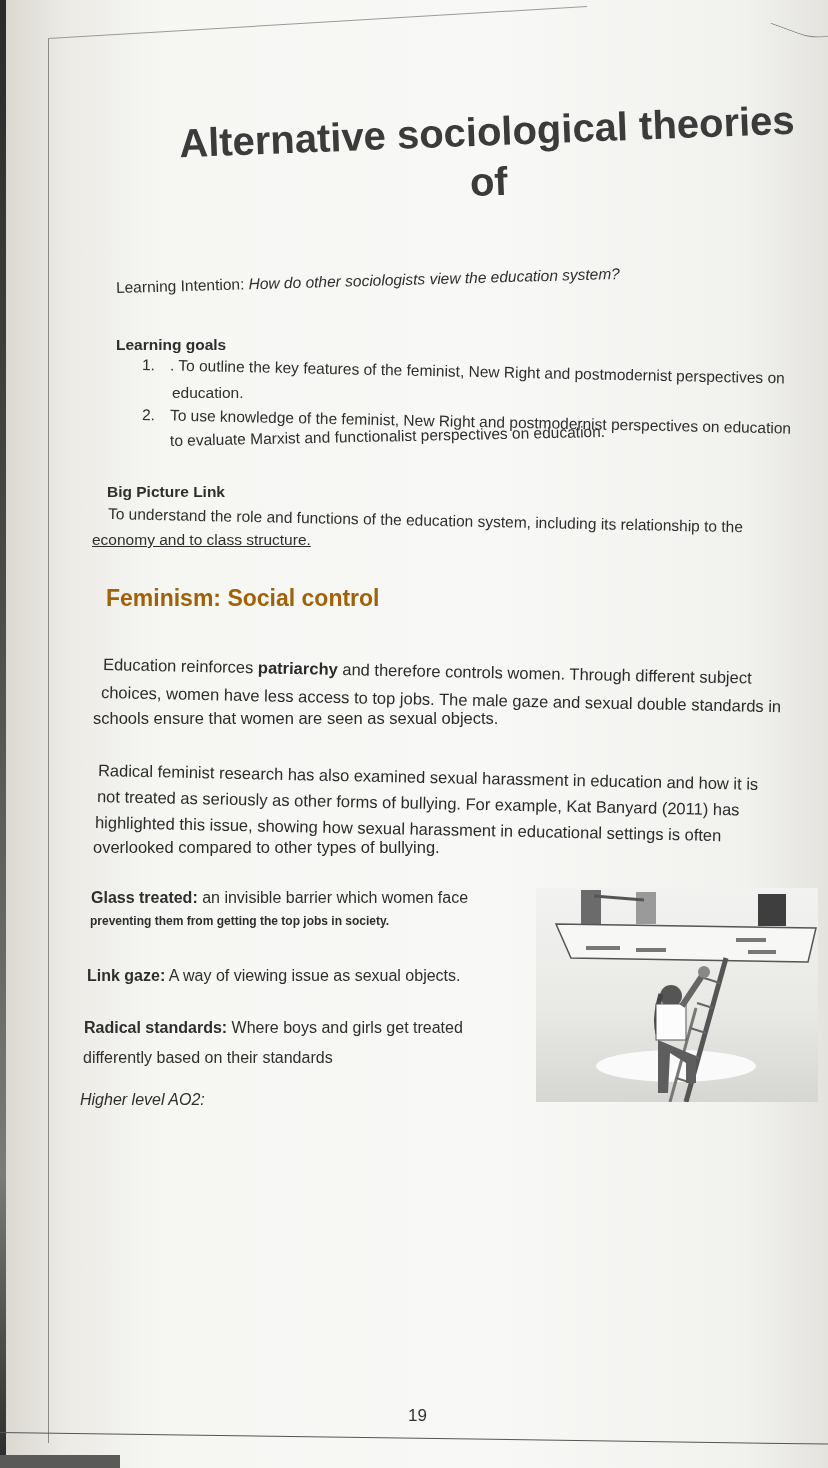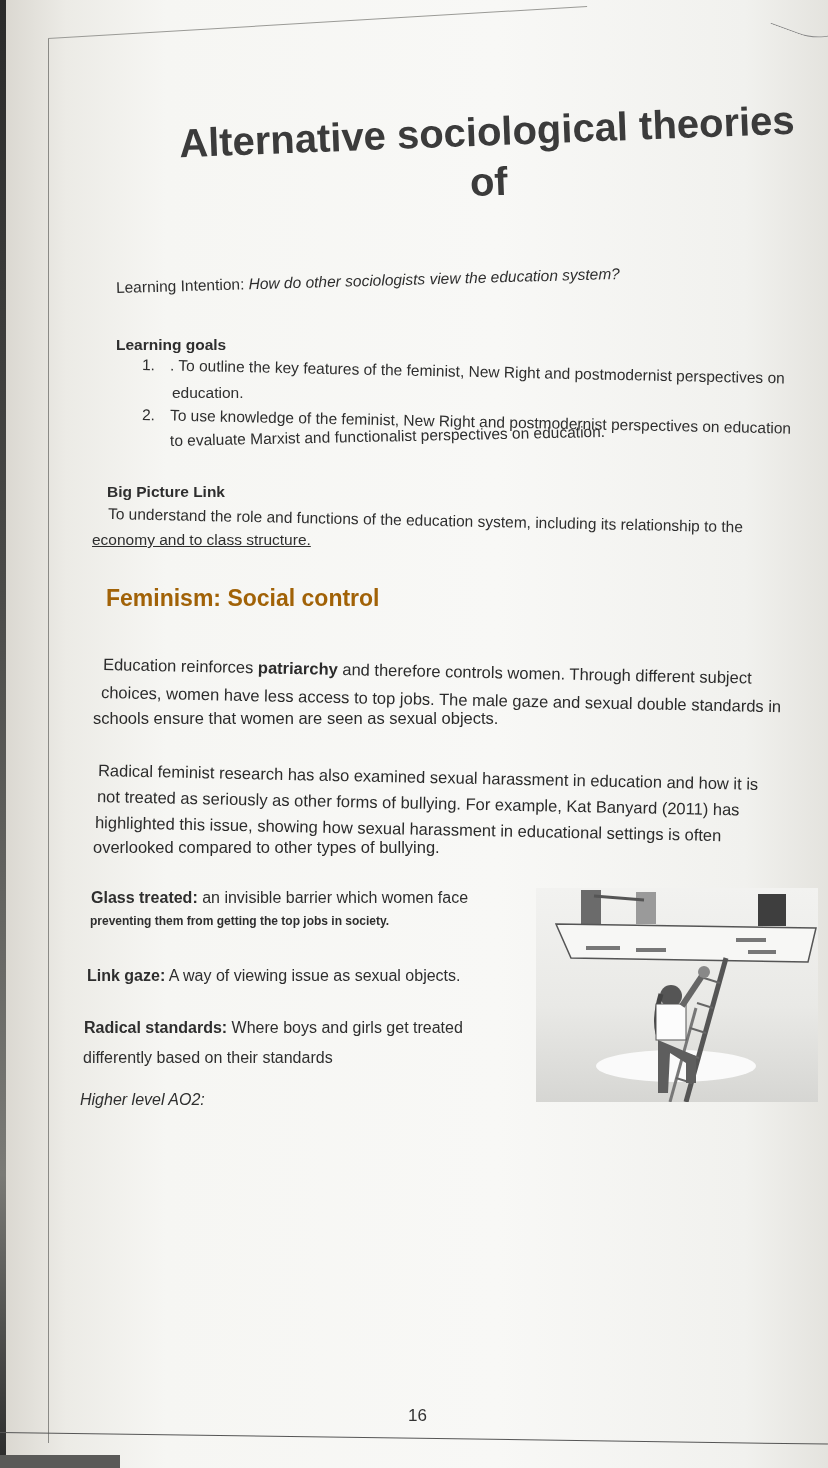--- a/index.html
+++ b/index.html
@@ -148,13 +148,13 @@
     </g>
     <circle cx="135" cy="108" r="11" fill="#555"></circle>
     <path d="M125 106 Q118 130 122 146" stroke="#444" stroke-width="5" fill="none"></path>
     <rect x="120" y="116" width="30" height="36" fill="#fcfcfc" stroke="#555"></rect>
     <path d="M146 118 L166 88" stroke="#666" stroke-width="6"></path>
     <circle cx="168" cy="84" r="6" fill="#888"></circle>
     <path d="M122 152 L122 205 L132 205 L134 165 L150 175 L150 195 L160 195 L160 168 Z" fill="#5e5e5e"></path>
   </svg>
 </div>
 
-<div class="pagenum">16</div>
+<div class="pagenum">19</div>
 
 </body></html>

